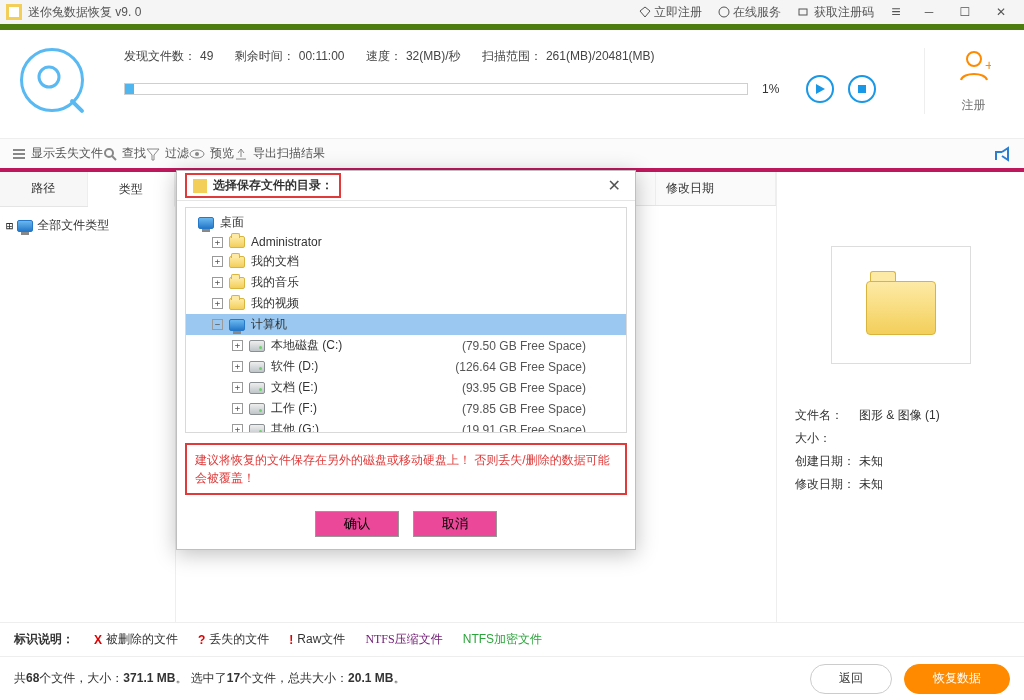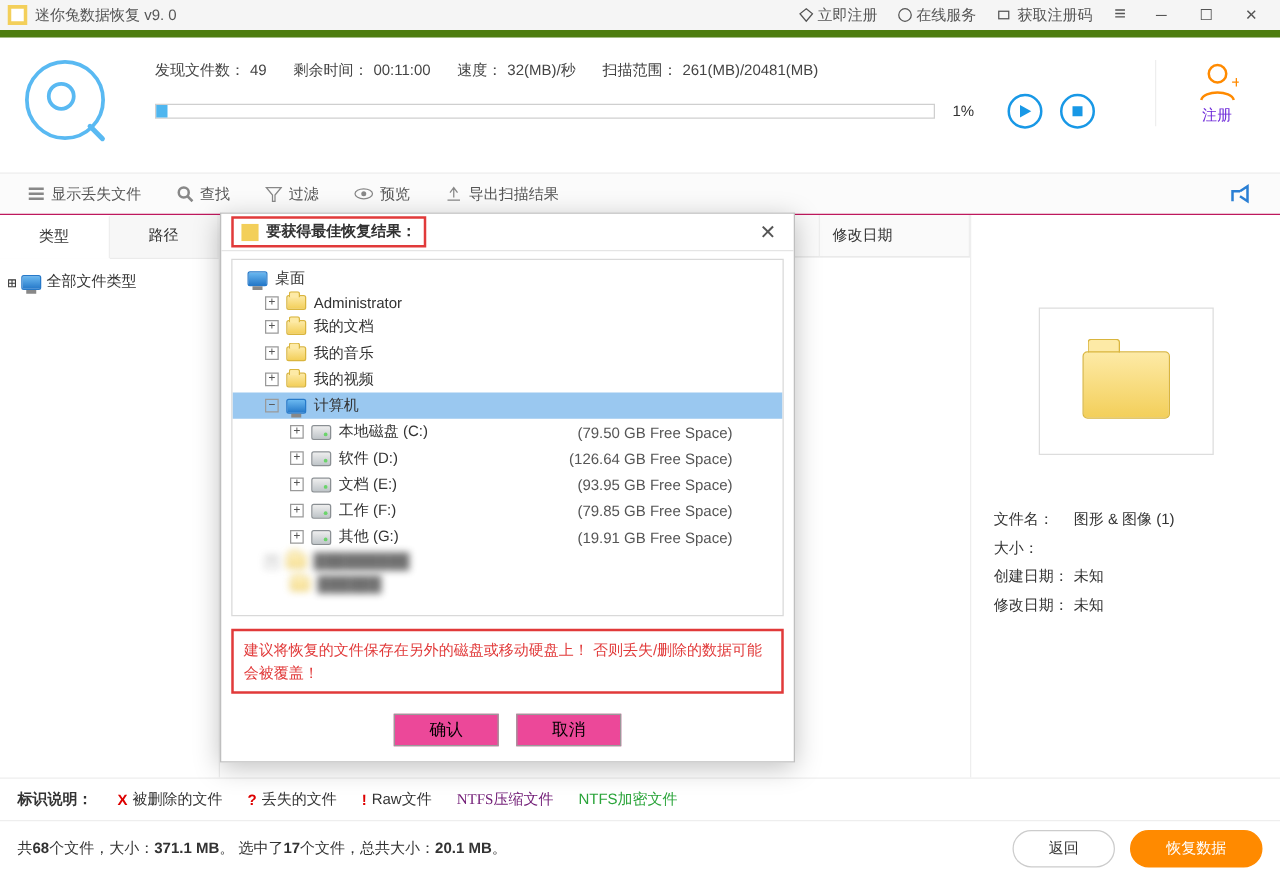--- a/index.html
+++ b/index.html
@@ -23,24 +23,24 @@
 .status-meta { font-size: 12px; color: #444; margin-bottom: 10px; }
 .status-meta span.k { margin-right: 4px; }
 .status-meta span.v { margin-right: 18px; }
 .progress-wrap { display: flex; align-items: center; gap: 14px; }
 .progress { flex:1; height:12px; border:1px solid #cfcfcf; background:#fff; position:relative; }
 .progress-fill { height:100%; background:#4fb6ef; }
 .pct { width: 30px; }
 .ctrl-btn { width: 28px; height: 28px; border: 2px solid #1898e6; border-radius: 50%; display:flex; align-items:center; justify-content:center; cursor:pointer; }
 .status-tip { margin-top: 14px; font-weight: bold; font-size: 13px; }
 .register-col { width: 80px; display:flex; flex-direction:column; align-items:center; justify-content:center; border-left:1px solid #eee; padding-left: 18px; margin-left: 8px; }
-.register-col .reg-label { color:#6d28d9; margin-top:2px;text-align:center; }
-
-
-.toolbar { height: 34px; border-top:1px solid #eee; border-bottom:1px solid #be185d; display:flex; align-items:center; padding: 0 22px; gap: 28px; color:#555; background:#fbfbfb; }
+.register-col .reg-label { color:#737373; margin-top:15px;text-align:center; }
+
+
+.toolbar { height: 34px; border-top:1px solid #eee; border-bottom:4px solid #be185d; display:flex; align-items:center; padding: 0 12px; color:#555; background:#fbfbfb; }
 .toolbar .tbtn { display:flex; align-items:center; gap:5px; cursor:pointer; }
 .toolbar .share-icon { margin-left:auto; color:#2a7fd4; }
 
 
 .main { display:flex; height: calc(700px - 30px - 108px - 34px - 34px - 44px); }
 .left-pane { width: 176px; border-right:1px solid #eee; }
 .tabs { display:flex; border-bottom:1px solid #e5e5e5; }
 .tab { flex:1; text-align:center; padding:8px 0; font-size:12px; border-right:1px solid #eee; background:#f7f7f7; cursor:pointer; }
 .tab.active { background:#fff; border-bottom:1px solid #fff; position:relative; top:1px; }
 .tree { padding: 8px 6px; }
@@ -66,21 +66,21 @@
 .footer .summary { flex:1; }
 .footer .btn { height:30px; padding:0 28px; border-radius:15px; border:1px solid #ccc; background:#fff; cursor:pointer; display:flex; align-items:center; }
 .footer .btn.primary { background:#ff8a00; color:#fff; border-color:#ff8a00; }
 
 
 .dialog { position:absolute; left:176px; top:170px; width:460px; background:#fff; border:1px solid #bfbfbf; box-shadow:0 4px 20px rgba(0,0,0,0.25); z-index:100; }
 .dlg-title { height:30px; display:flex; align-items:center; padding:0 8px; border-bottom:1px solid #e5e5e5; }
 .dlg-title .title-box { border:2px solid #e13a3a; padding:2px 6px; display:flex; align-items:center; gap:6px; }
 .dlg-title .close { margin-left:auto; font-size:16px; cursor:pointer; color:#555; padding:0 6px; }
 .dlg-body { padding: 6px 8px 4px 8px; }
-.tree2 { border:1px solid #d9d9d9; height: 286px; overflow:auto; padding:4px 0; position:relative; }
+.tree2 { border:1px solid #d9d9d9; height: 226px; overflow:auto; padding:4px 0; position:relative; }
 .tnode { display:flex; align-items:center; gap:6px; padding:2px 6px; font-size:12px; }
 .tnode.sel { background:#9ac8f0; }
 .tnode .exp { width:11px; height:11px; border:1px solid #9a9a9a; display:flex; align-items:center; justify-content:center; font-size:9px; line-height:1; color:#555; font-family:monospace; }
 .tnode .ind { display:inline-block; }
 .tnode .free { color:#555; margin-left:auto; padding-right: 34px; }
 .dlg-link { text-align:right; padding: 6px 8px 2px 0; }
 .dlg-link a { color:#1863c7; text-decoration:underline; cursor:pointer; }
 .dlg-warn { border:2px solid #e13a3a; color:#e13a3a; padding:6px 8px; margin:6px 8px; font-size:12px; line-height:1.5; }
 .dlg-btns { display:flex; justify-content:center; gap:14px; padding:10px 0 12px 0; }
 .dlg-btns button { width:84px; height:26px; border:1px solid #999; background:#ec4899; cursor:pointer; }
@@ -207,22 +207,22 @@
   <span class="share-icon">
       <svg width="18" height="16">
         <path d="M2 14V6h6M8 6l6-4v12l-6-4" fill="none" stroke="#2a7fd4" stroke-width="2"></path>
       </svg>
     </span>
 </div>
 
 <div class="main">
   <div class="left-pane">
     <div class="tabs">
+      <div class="tab">路径</div>
       <div class="tab active">类型</div>
-      <div class="tab">路径</div>
     </div>
     <div class="tree">
       <div class="tree-node">
         <span style="font-family:monospace;">⊞</span>
         <span class="ic-monitor"></span>
         <span>全部文件类型</span>
       </div>
     </div>
   </div>
   <div style="flex:1;">
@@ -284,21 +284,21 @@
   <div class="btn">返回</div>
   <div class="btn primary">恢复数据</div>
 </div>
 
 <div class="dialog">
   <div class="dlg-title">
     <span class="title-box">
       <svg width="14" height="14">
           <rect width="14" height="14" fill="#f3cf5a"></rect>
         </svg>
-      <span style="font-weight:bold;">要获得最佳恢复结果：</span>
+      <span style="font-weight:bold;">选择保存文件的目录：</span>
     </span>
     <span class="close">✕</span>
   </div>
   <div class="dlg-body">
     <div class="tree2">
       <div class="tnode">
           <span class="ind" style="width:0"></span>
           <span class="ic-monitor"></span>
           <span>桌面</span>
         </div>

